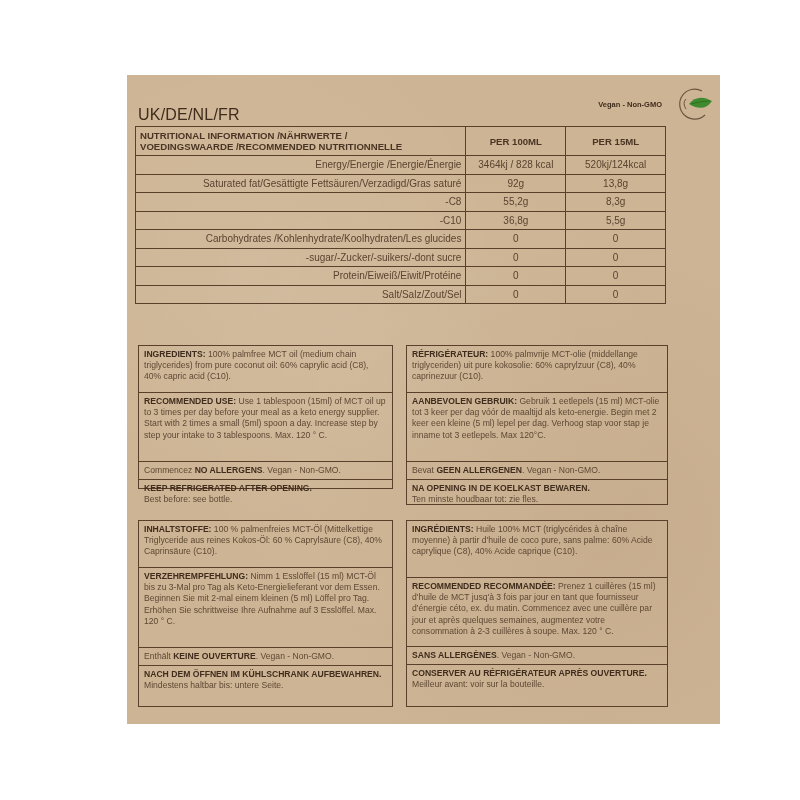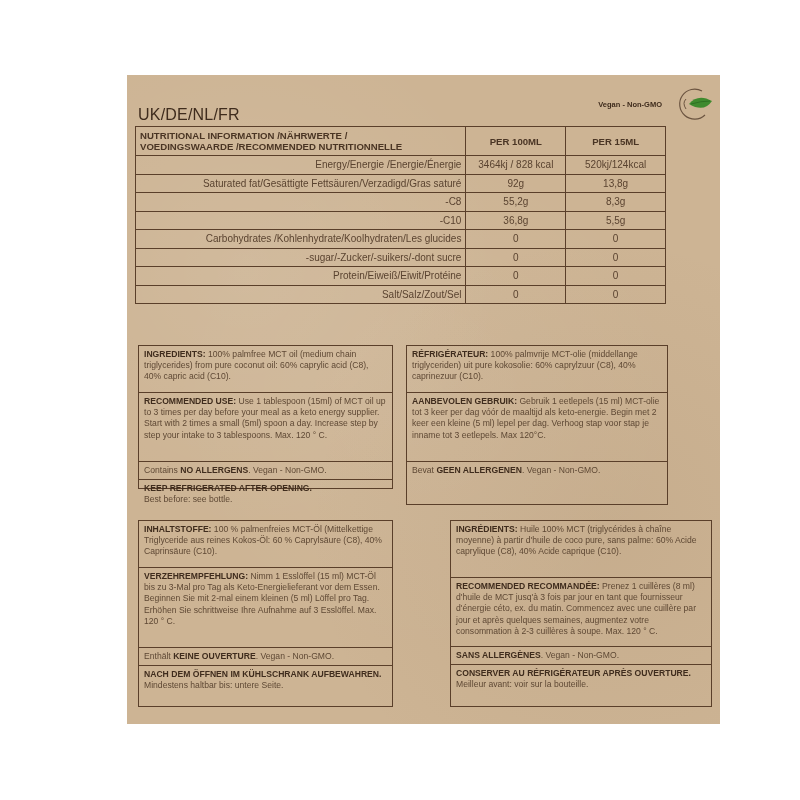--- a/index.html
+++ b/index.html
@@ -128,62 +128,66 @@
     </table>
 
   <div class="box" style="left:11px; top:270px; width:255px; height:144px;">
     <div class="sec" style="height:40px;">
       <span class="lbl">INGREDIENTS:</span><span> 100% palmfree MCT oil (medium chain triglycerides) from pure coconut oil: 60% caprylic acid (C8), 40% capric acid (C10).</span>
     </div>
     <div class="sec" style="height:62px;">
       <span class="lbl">RECOMMENDED USE:</span><span> Use 1 tablespoon (15ml) of MCT oil up to 3 times per day before your meal as a keto energy supplier. Start with 2 times a small (5ml) spoon a day. Increase step by step your intake to 3 tablespoons. Max. 120 ° C.</span>
     </div>
     <div class="sec">
-      <span>Contains </span><b>NO ALLERGENS</b><span>. Vegan - Non-GMO.</span>
+      <span>Commencez </span><b>NO ALLERGENS</b><span>. Vegan - Non-GMO.</span>
     </div>
     <div class="sec">
       <b>KEEP REFRIGERATED AFTER OPENING.</b><br>
       <span>Best before: see bottle.</span>
     </div>
   </div>
 
   <div class="box" style="left:279px; top:270px; width:262px; height:160px;">
     <div class="sec" style="height:40px;">
       <span class="lbl">RÉFRIGÉRATEUR:</span><span> 100% palmvrije MCT-olie (middellange triglyceriden) uit pure kokosolie: 60% caprylzuur (C8), 40% caprinezuur (C10).</span>
     </div>
     <div class="sec" style="height:62px;">
       <span class="lbl">AANBEVOLEN GEBRUIK:</span><span> Gebruik 1 eetlepels (15 ml) MCT-olie tot 3 keer per dag vóór de maaltijd als keto-energie. Begin met 2 keer een kleine (5 ml) lepel per dag. Verhoog stap voor stap je inname tot 3 eetlepels. Max 120°C.</span>
     </div>
     <div class="sec">
       <span>Bevat </span><b>GEEN ALLERGENEN</b><span>. Vegan - Non-GMO.</span>
+    </div>
+    <div class="sec">
+      <b>NA OPENING IN DE KOELKAST BEWAREN.</b><br>
+      <span>Ten minste houdbaar tot: zie fles.</span>
     </div>
   </div>
 
   <div class="box" style="left:11px; top:445px; width:255px; height:187px;">
     <div class="sec" style="height:40px;">
       <span class="lbl">INHALTSTOFFE:</span><span> 100 % palmenfreies MCT-Öl (Mittelkettige Triglyceride aus reines Kokos-Öl: 60 % Caprylsäure (C8), 40% Caprinsäure (C10).</span>
     </div>
     <div class="sec" style="height:73px;">
       <span class="lbl">VERZEHREMPFEHLUNG:</span><span> Nimm 1 Esslöffel (15 ml) MCT-Öl bis zu 3-Mal pro Tag als Keto-Energielieferant vor dem Essen. Beginnen Sie mit 2-mal einem kleinen (5 ml) Löffel pro Tag. Erhöhen Sie schrittweise Ihre Aufnahme auf 3 Esslöffel. Max. 120 ° C.</span>
     </div>
     <div class="sec">
       <span>Enthält </span><b>KEINE OUVERTURE</b><span>. Vegan - Non-GMO.</span>
     </div>
     <div class="sec">
       <b>NACH DEM ÖFFNEN IM KÜHLSCHRANK AUFBEWAHREN.</b><br>
       <span>Mindestens haltbar bis: untere Seite.</span>
     </div>
   </div>
 
-  <div class="box" style="left:279px; top:445px; width:262px; height:187px;margin-left:44px;">
+  <div class="box" style="left:279px; top:445px; width:262px; height:187px;">
     <div class="sec" style="height:50px;">
       <span class="lbl">INGRÉDIENTS:</span><span> Huile 100% MCT (triglycérides à chaîne moyenne) à partir d'huile de coco pure, sans palme: 60% Acide caprylique (C8), 40% Acide caprique (C10).</span>
     </div>
     <div class="sec" style="height:62px;">
-      <span class="lbl">RECOMMENDED RECOMMANDÉE:</span><span> Prenez 1 cuillères (8 ml) d'huile de MCT jusq'à 3 fois par jour en tant que fournisseur d'énergie céto, ex. du matin. Commencez avec une cuillère par jour et après quelques semaines, augmentez votre consommation à 2-3 cuillères à soupe. Max. 120 ° C.</span>
+      <span class="lbl">RECOMMENDED RECOMMANDÉE:</span><span> Prenez 1 cuillères (15 ml) d'huile de MCT jusq'à 3 fois par jour en tant que fournisseur d'énergie céto, ex. du matin. Commencez avec une cuillère par jour et après quelques semaines, augmentez votre consommation à 2-3 cuillères à soupe. Max. 120 ° C.</span>
     </div>
     <div class="sec">
       <span></span><b>SANS ALLERGÈNES</b><span>. Vegan - Non-GMO.</span>
     </div>
     <div class="sec">
       <b>CONSERVER AU RÉFRIGÉRATEUR APRÈS OUVERTURE.</b><br>
       <span>Meilleur avant: voir sur la bouteille.</span>
     </div>
   </div>
 </div>

